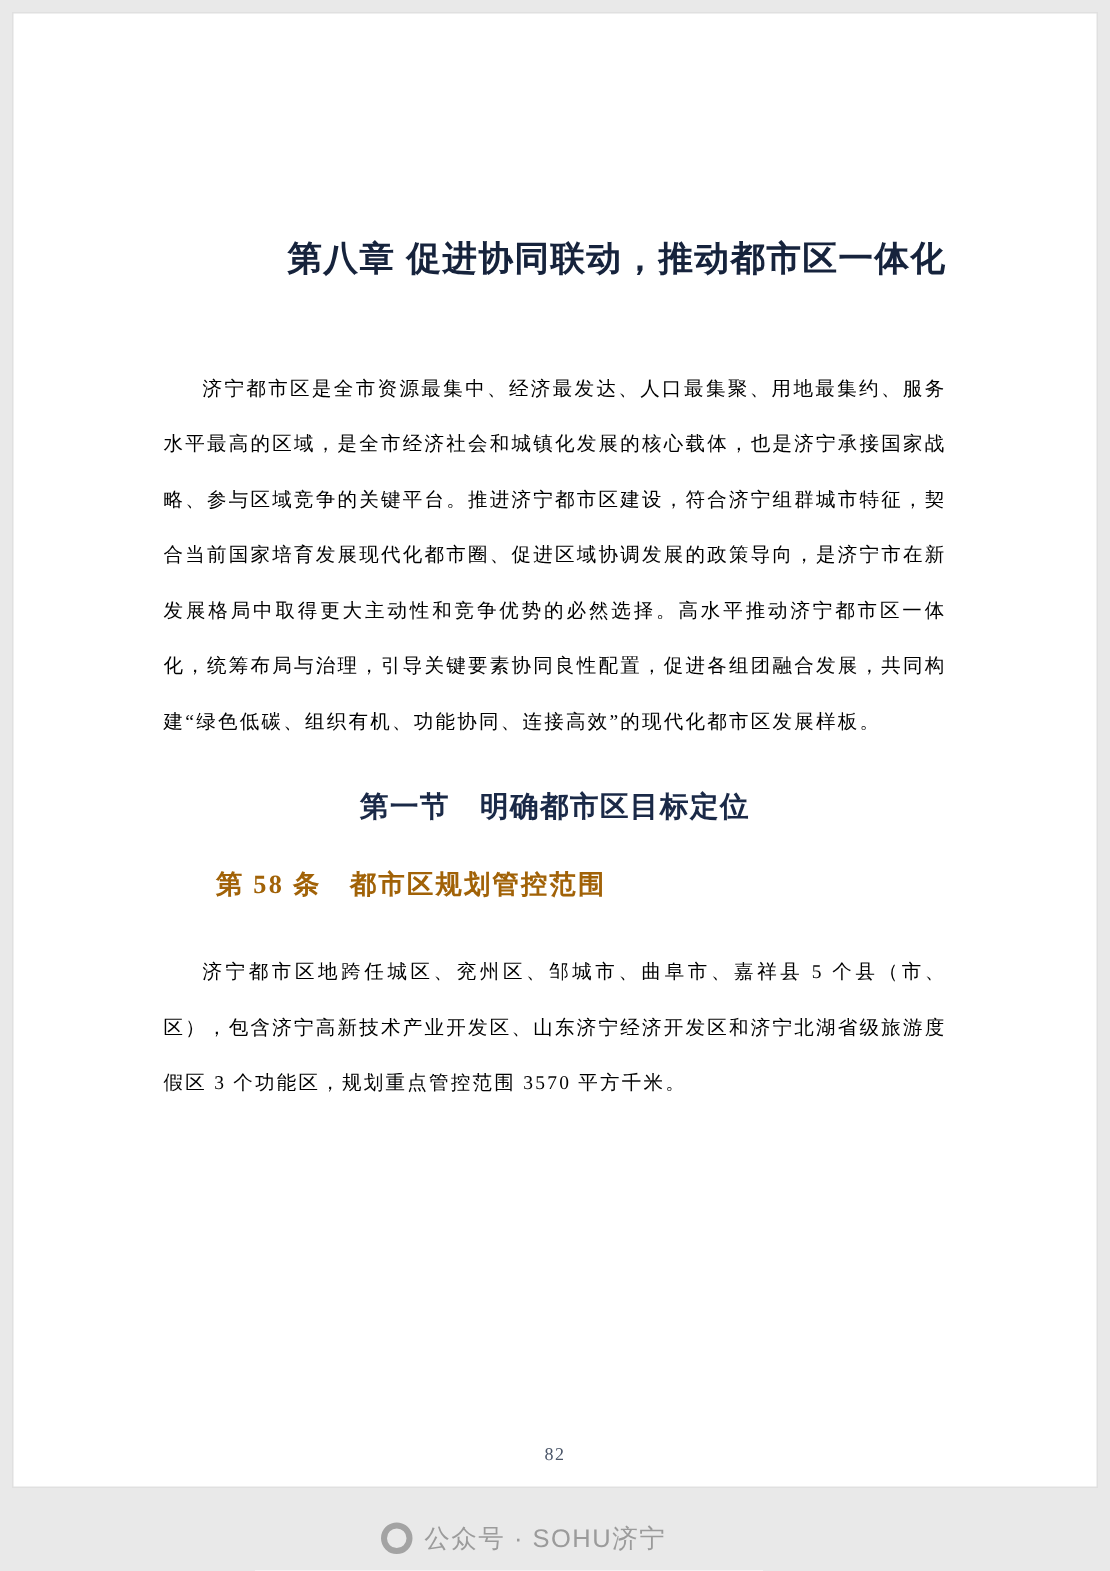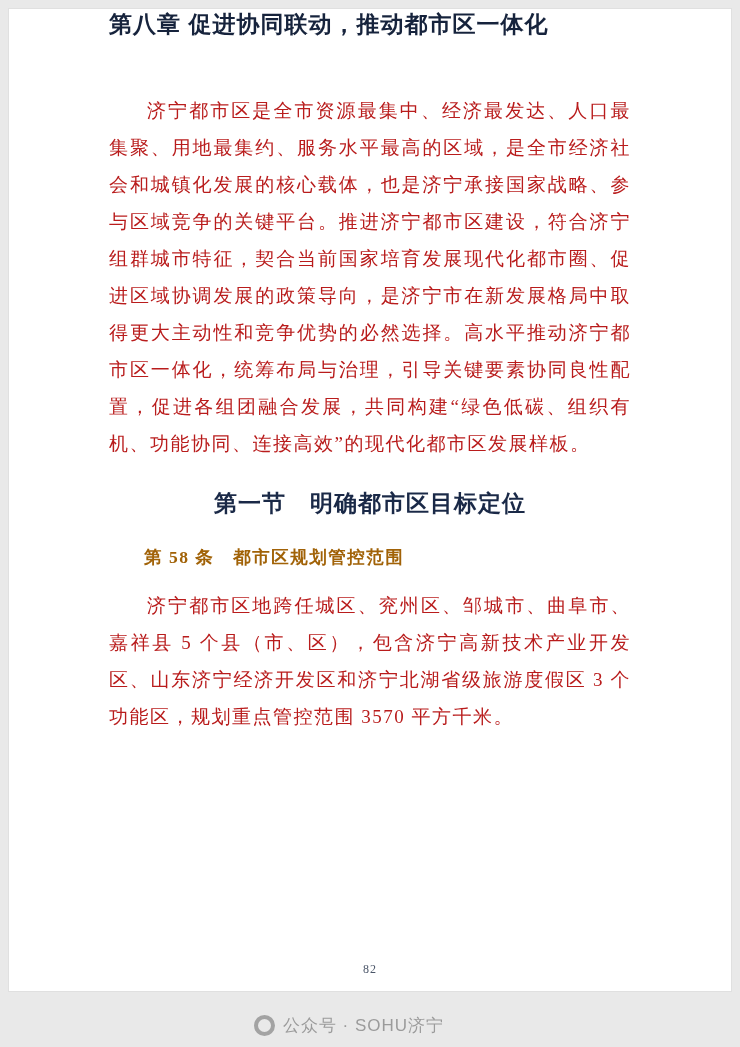--- a/index.html
+++ b/index.html
@@ -18,60 +18,61 @@
     width: 724px;
     height: 984px;
     margin: 8px auto 0 auto;
     background: #ffffff;
     border: 1px solid #e0e0e0;
     padding: 0 100px;
     position: relative;
   }
   .doc-title {
     margin: 0;
-    text-align: left;
+    padding-top: 148px;
+    text-align: right;
     font-family: "Liberation Sans", "DejaVu Sans", sans-serif;
     font-weight: bold;
     font-size: 23px;
     letter-spacing: 1px;
     color: #16233c;
   }
   .body-para {
     margin: 0;
-    font-size: 19px;
+    font-size: 13px;
     line-height: 37px;
-    color: #b91c1c;
+    color: #000000;
     text-align: justify;
     letter-spacing: 1.5px;
     text-indent: 2em;
   }
   .para-1 {
     margin-top: 52px;
   }
   .section-heading {
     margin: 0;
     margin-top: 26px;
     text-align: center;
     font-family: "Liberation Sans", "DejaVu Sans", sans-serif;
     font-weight: bold;
-    font-size: 23px;
+    font-size: 19px;
     letter-spacing: 1px;
     color: #1a2947;
   }
   .article-heading {
     margin: 0;
     margin-top: 26px;
     font-size: 17.5px;
     font-weight: bold;
     letter-spacing: 1.5px;
     color: #a16207;
     text-indent: 2em;
   }
   .para-2 {
-    margin-top: 18px;
+    margin-top: 28px;
   }
   .page-number {
     position: absolute;
     bottom: 14px;
     left: 0;
     right: 0;
     text-align: center;
     font-size: 12px;
     color: #4a5568;
     letter-spacing: 1px;

